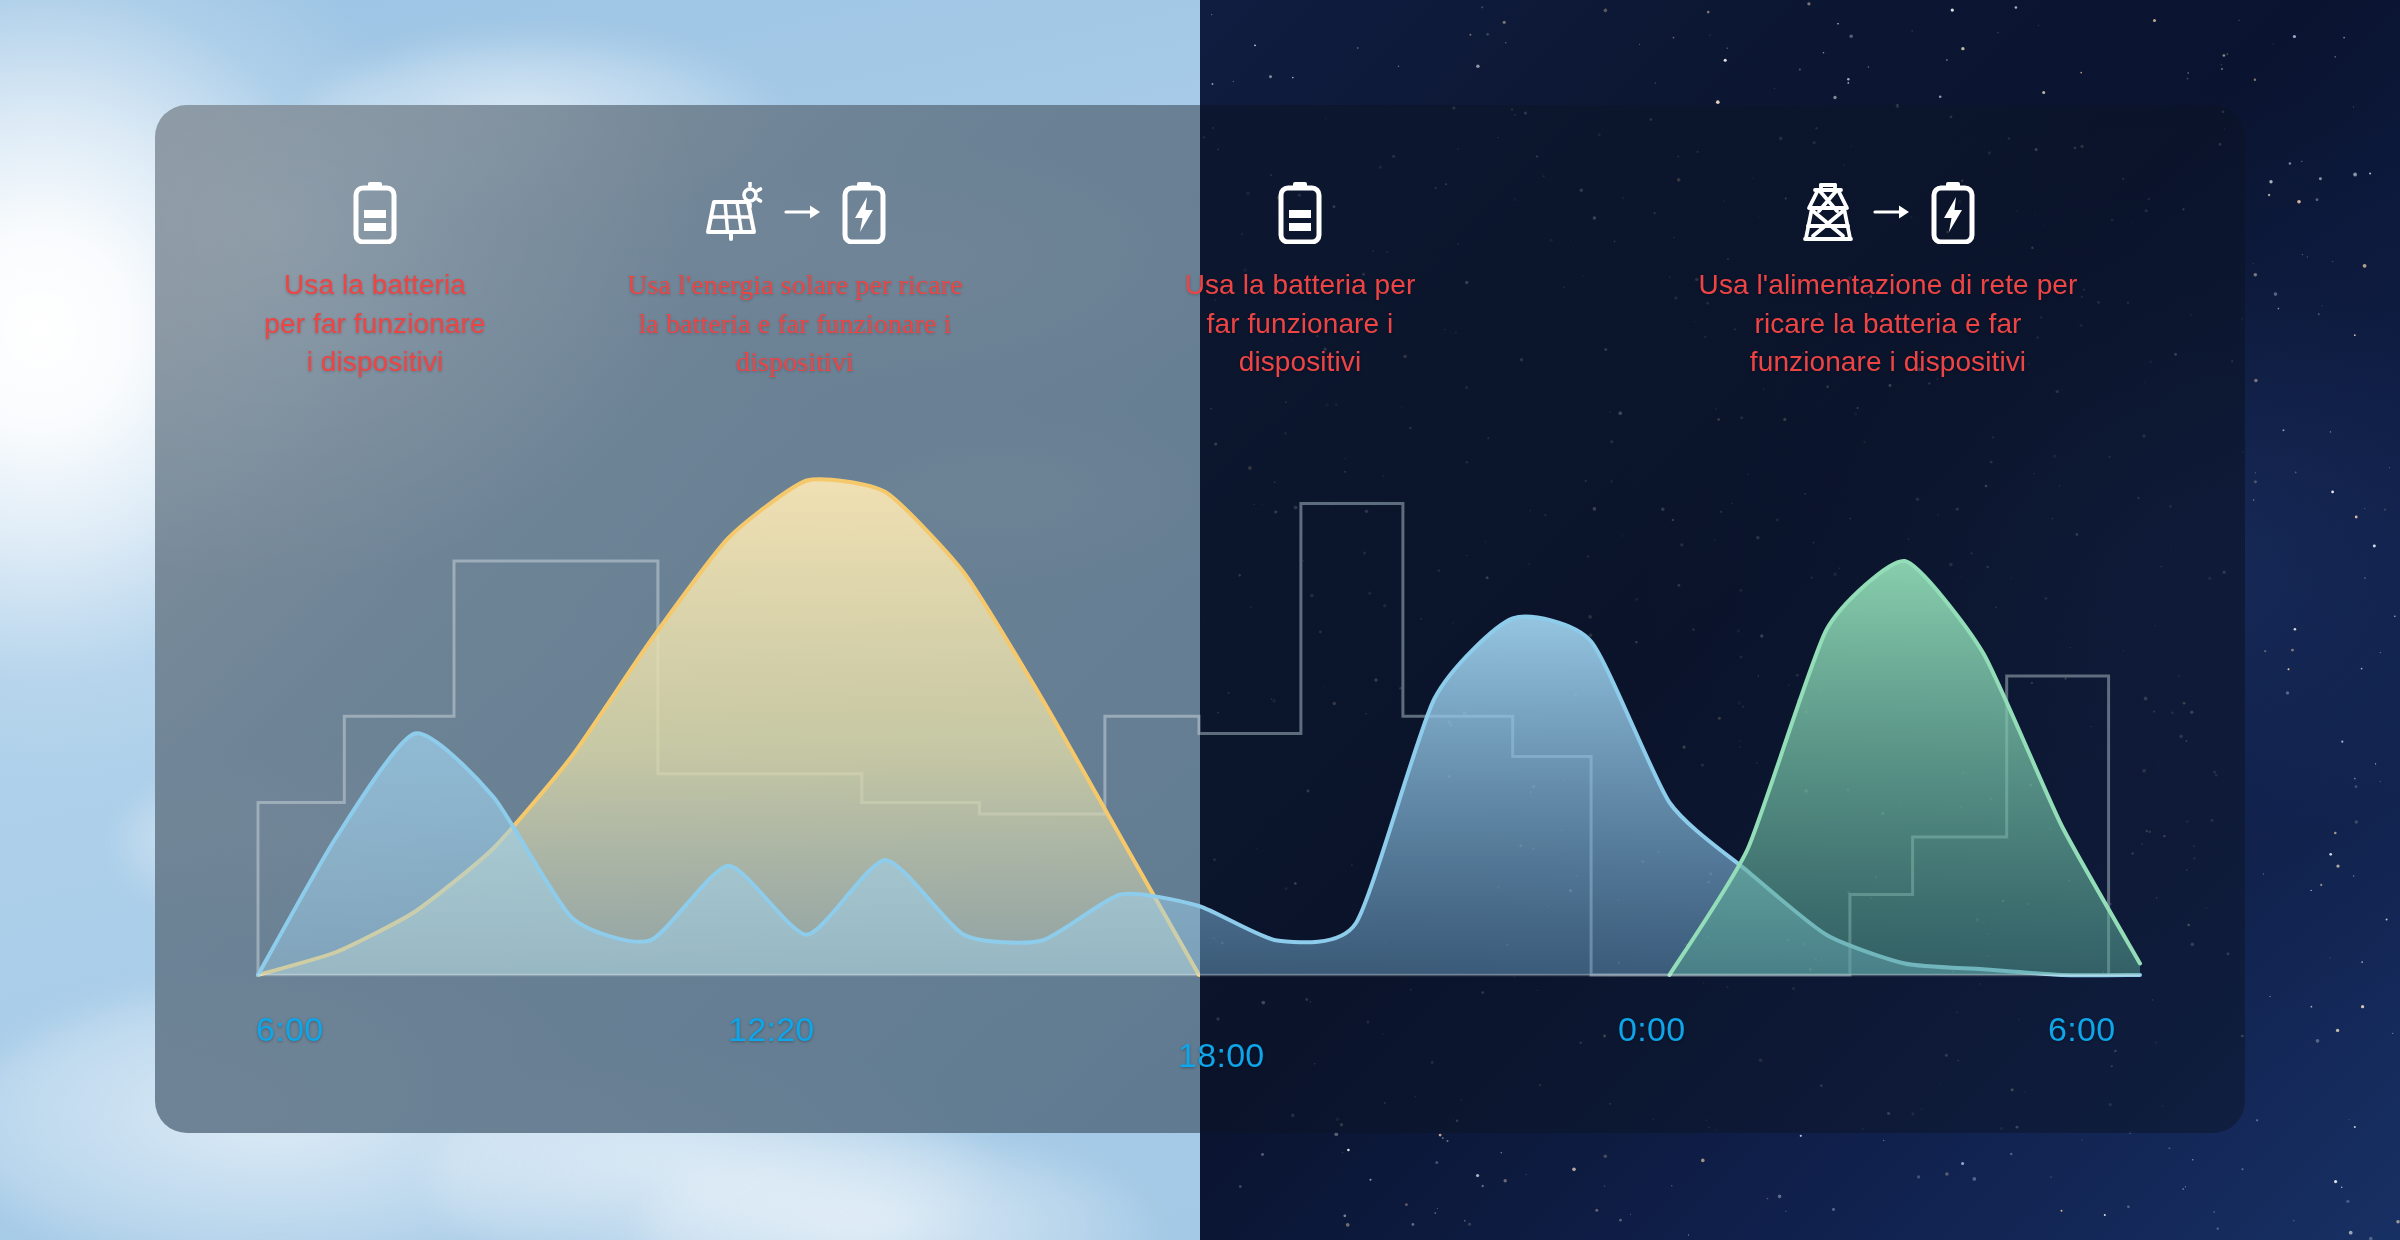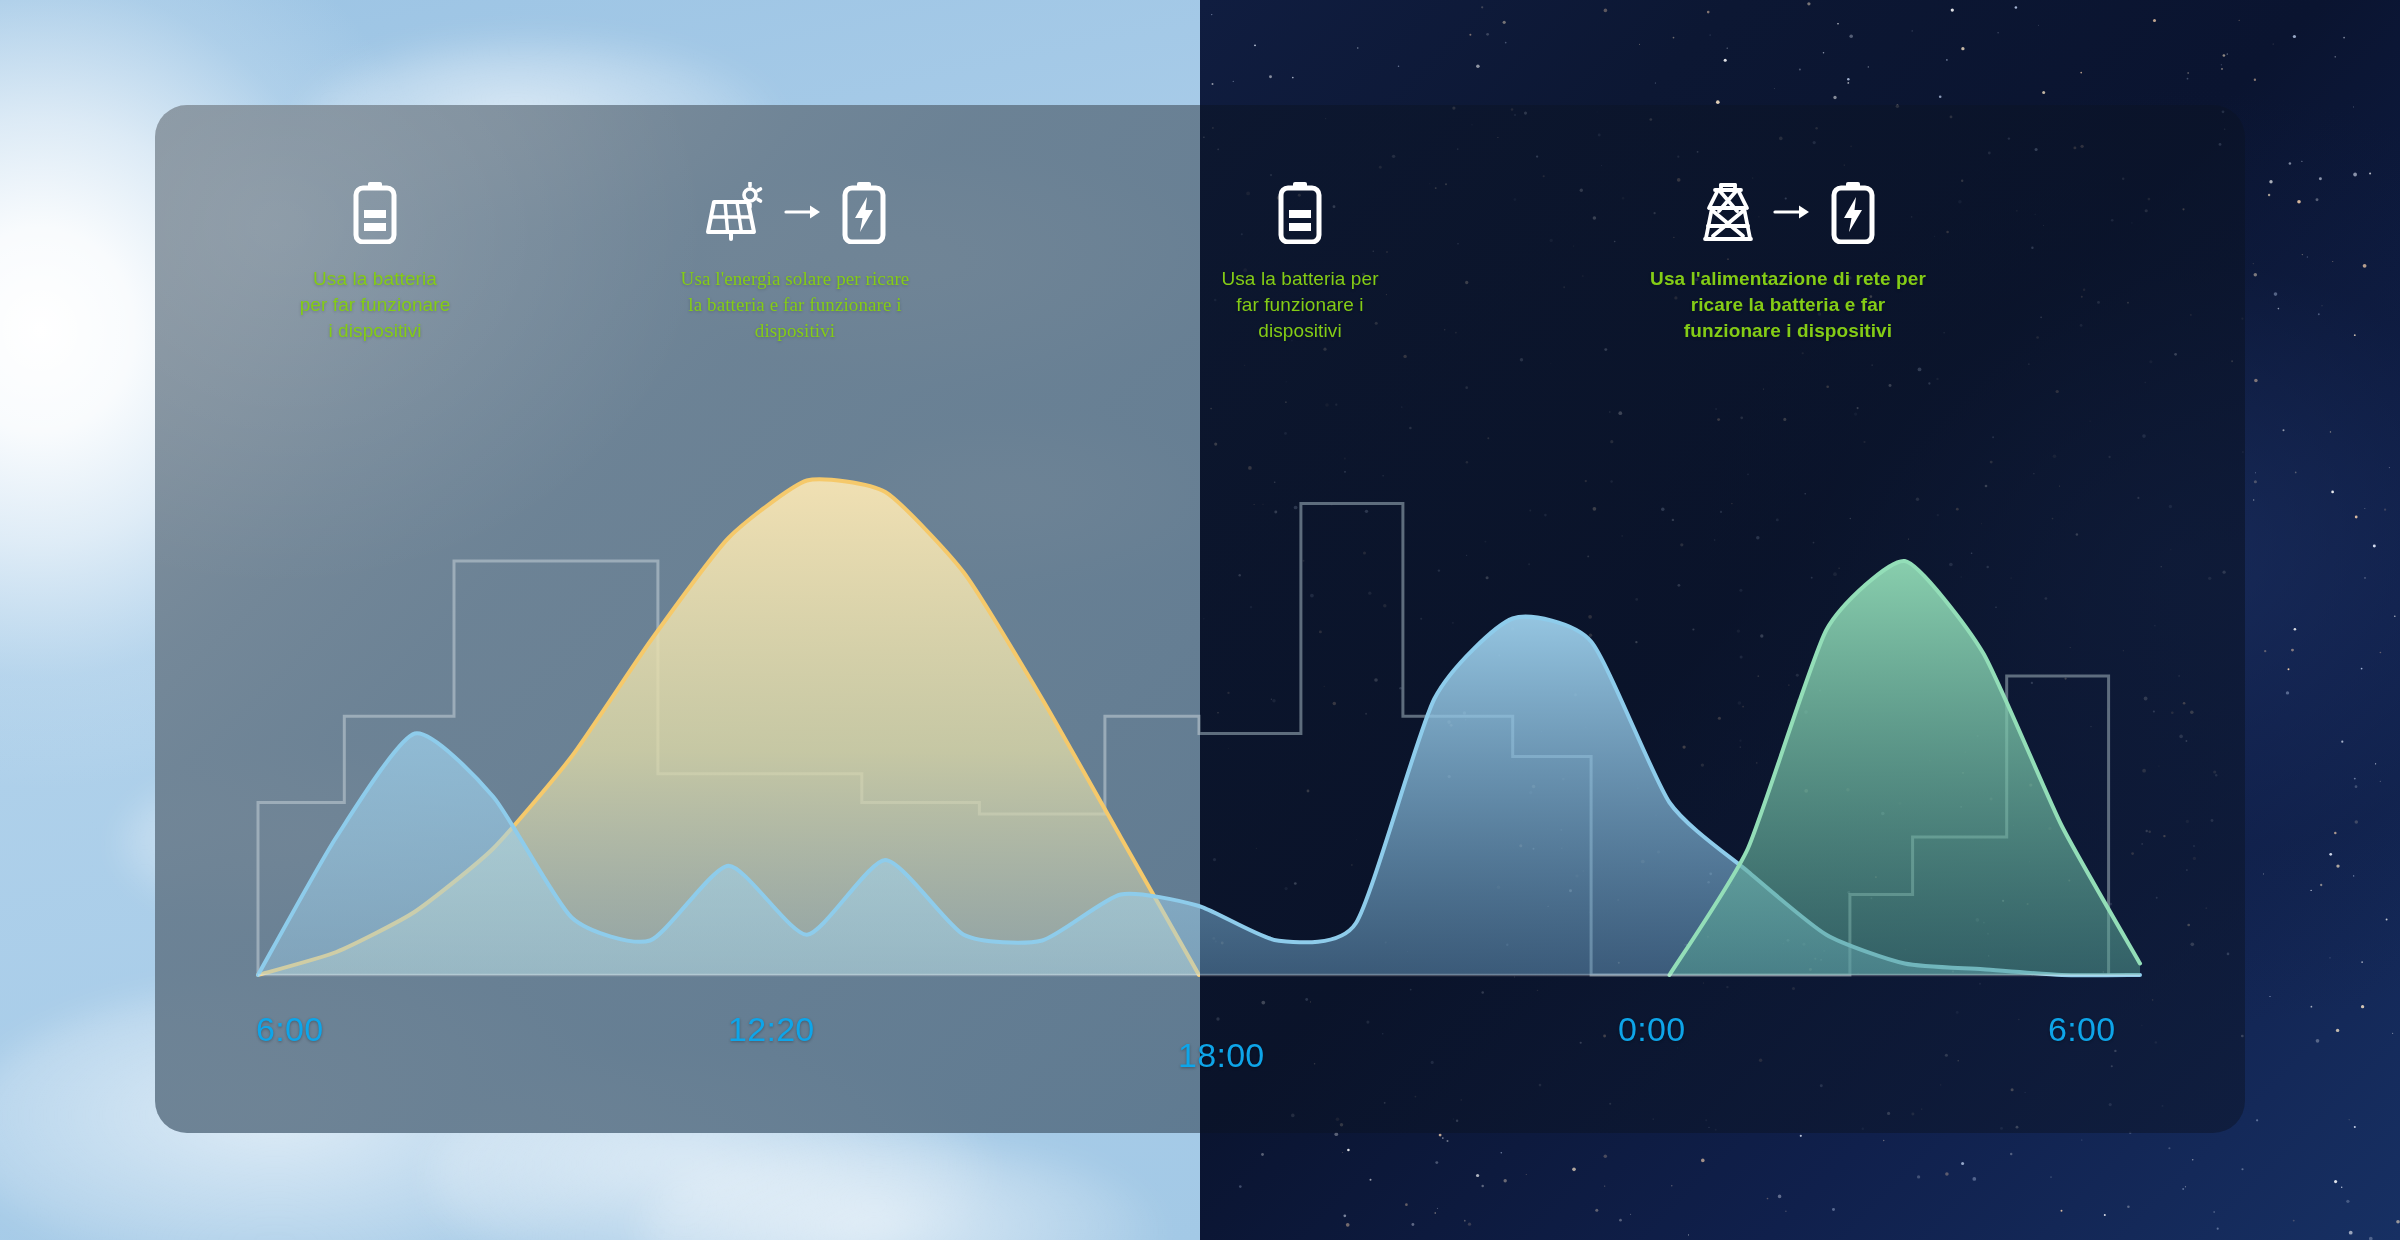--- a/index.html
+++ b/index.html
@@ -55,21 +55,21 @@
 
   
   #legend { position:absolute; inset:0; }
   .legend-item { position:absolute; text-align:center; }
   .legend-icons {
     display:flex; align-items:center; justify-content:center;
     gap:16px; height:64px; margin-bottom:22px;
   }
   .legend-icons svg { display:block; }
   .legend-text {
-    color:#84cc16; font-size:19px; line-height:1.38;
+    color:#ef4444; font-size:28px; line-height:1.38;
     letter-spacing:0.1px; white-space:pre-line;
     text-shadow:0 1px 3px rgba(0,0,0,0.22);
   }
 
   
   #chart { position:absolute; left:0; top:0; width:2400px; height:1240px; }
   .axis-label {
     position:absolute; color:#0ea5e9; font-size:34px;
     letter-spacing:0.3px; text-shadow:0 1px 3px rgba(0,0,0,0.30);
   }
@@ -871,21 +871,21 @@
       <rect x="5" y="8" width="38" height="54" rx="7" ry="7" fill="none" stroke="#fff" stroke-width="5"></rect>
       <rect x="13" y="30" width="22" height="8" fill="#fff"></rect>
       <rect x="13" y="43" width="22" height="8" fill="#fff"></rect>
     </svg>
         </span>
       </div>
       <div class="legend-text">Usa la batteria per
 far funzionare i
 dispositivi</div>
     </div>
-    <div class="legend-item" style="left: 1568px; top: 180px; width: 440px; font-weight: bold;">
+    <div class="legend-item" style="left: 1668px; top: 180px; width: 440px;">
       <div class="legend-icons">
         <span style="display: flex;">
     <svg width="58" height="62" viewBox="0 0 58 62">
       <g fill="none" stroke="#fff" stroke-width="3.8" stroke-linecap="round" stroke-linejoin="round">
         <path d="M16 9 L42 9"></path>
         <path d="M22 4 L36 4"></path>
         <path d="M22 4 L22 9 M36 4 L36 9"></path>
         <path d="M19 9 L10 27 M39 9 L48 27"></path>
         <path d="M20 9 L38 30 M38 9 L20 30"></path>
         <path d="M12 27 L46 27"></path>

